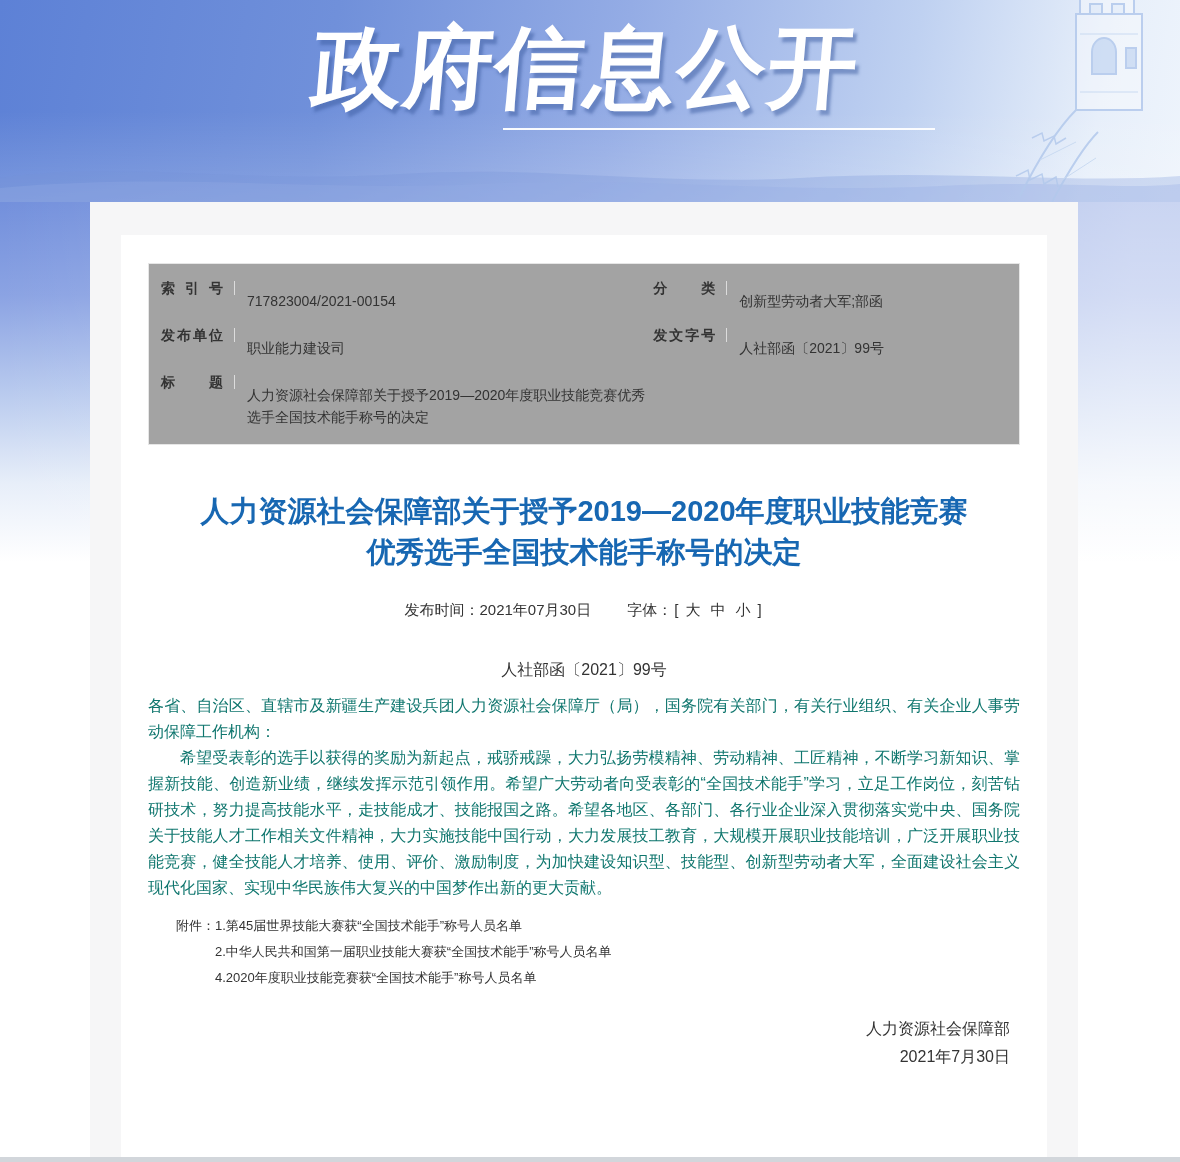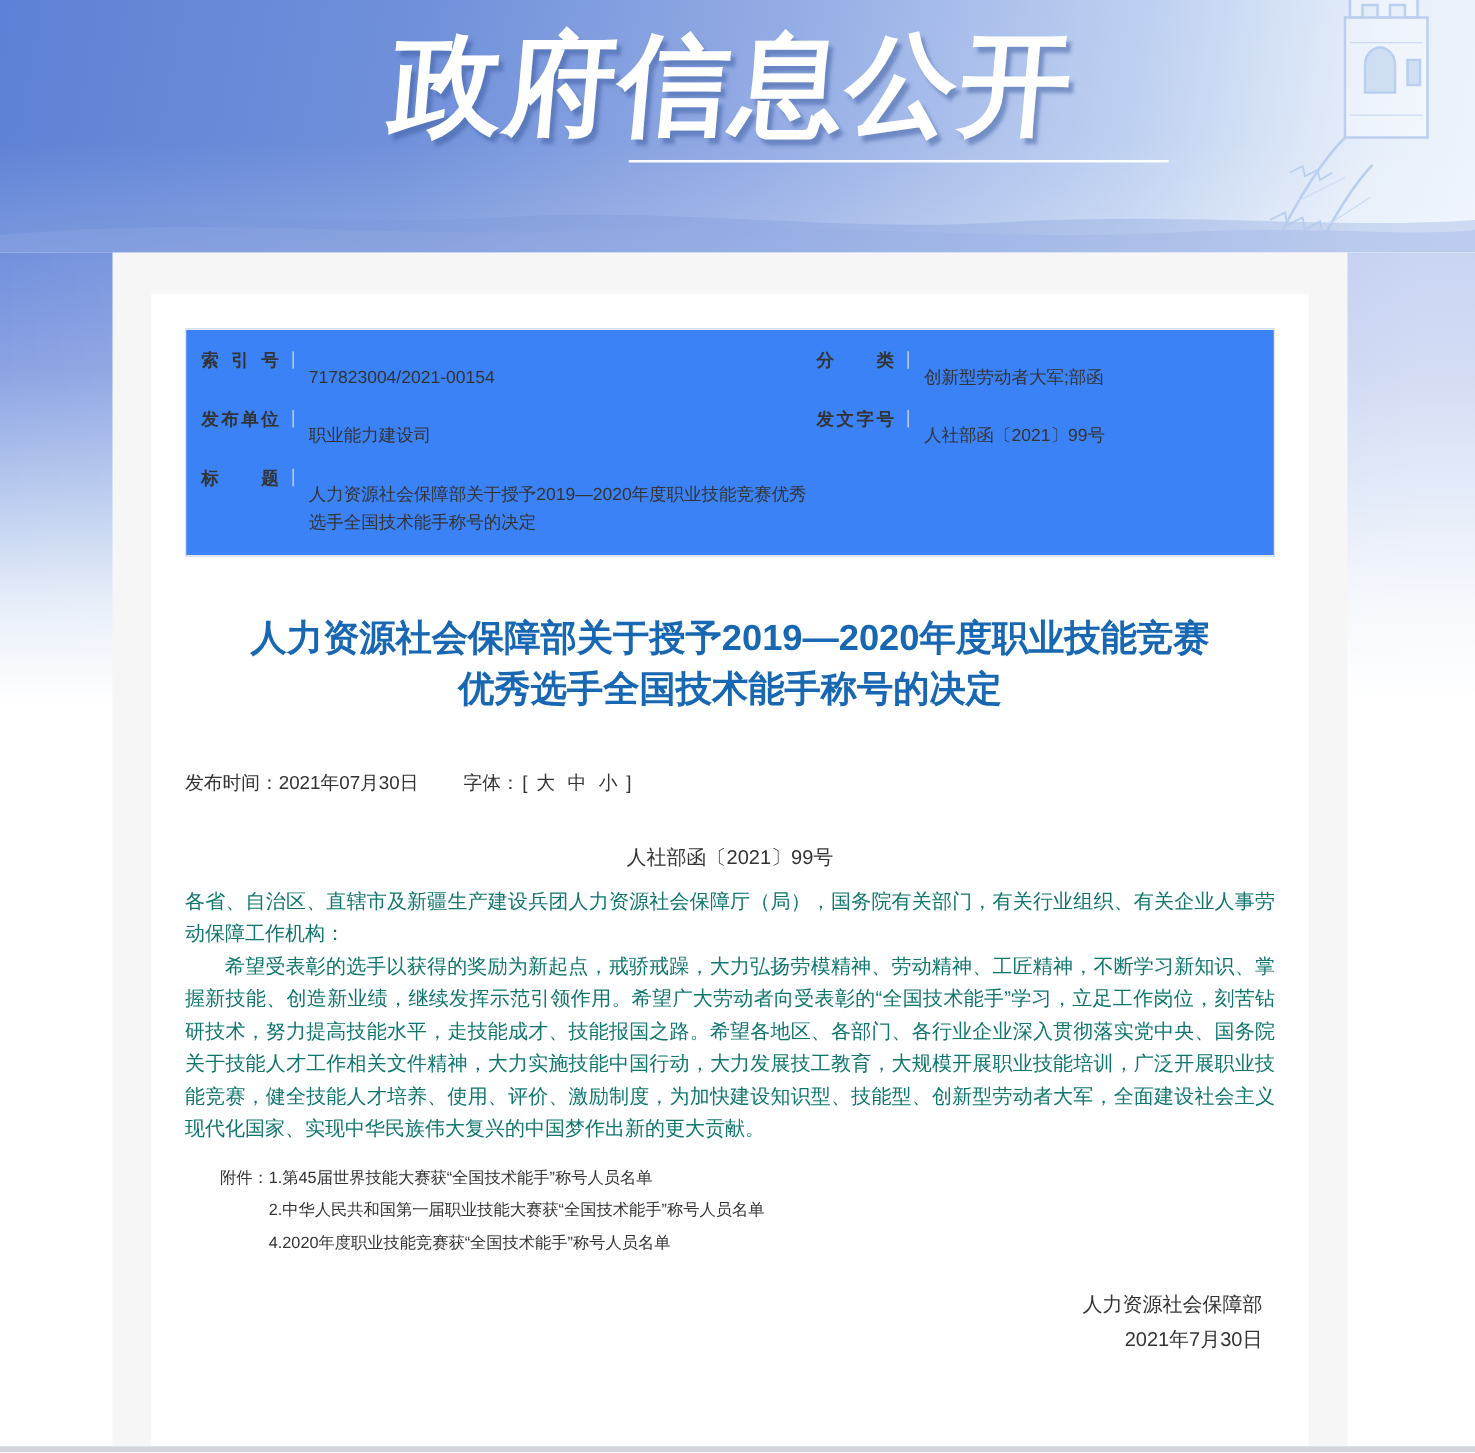--- a/index.html
+++ b/index.html
@@ -46,21 +46,21 @@
     margin-left:90px; width:988px; min-height:955px;
     background:#f6f6f7;
     padding:33px 31px 0 31px;
   }
   .inner-card {
     background:#ffffff; min-height:922px;
     padding:28px 27px 0 27px;
   }
   
   .meta-box {
-    border:1px solid #e6e6e6; background:#3b82f6;
+    border:1px solid #e6e6e6; background:#a3a3a3;
     padding:14px 12px 16px 12px;
     display:grid; grid-template-columns:1.38fr 1fr;
     grid-template-rows:repeat(3,auto); grid-auto-flow:column;
     row-gap:13px; column-gap:4px;
     font-size:14px;
   }
   .meta-row { display:flex; align-items:flex-start; line-height:21px; }
   .meta-label {
     flex:0 0 62px; font-weight:bold; color:#333;
     text-align:justify; text-align-last:justify;
@@ -70,21 +70,21 @@
     margin:3px 12px 0 11px;
   }
   .meta-value { color:#333; line-height:22px;margin-top:12px; }
   
   .article-title {
     width:780px; margin:46px auto 0 auto;
     font-size:29px; line-height:41px; font-weight:bold;
     color:#1767b2; text-align:center;
   }
   .pub-line {
-    margin-top:44px; text-align:left; font-size:15px; color:#333;
+    margin-top:28px; text-align:center; font-size:15px; color:#333;
   }
   .pub-line .gap { display:inline-block; width:36px; }
   .font-size-option { cursor:pointer; margin:0 5px; }
   .bracket { margin:0 2px; }
   .doc-number { margin-top:40px; text-align:center; font-size:16px; color:#333; }
   .doc-body { margin-top:12px; font-size:16px; line-height:26px; color:#0f766e; text-align:justify; }
   .doc-body p.indent { text-indent:2em; }
   .attachments { margin:12px 0 0 28px; display:flex; font-size:13px; line-height:26px; }
   .attachments-label { flex:0 0 auto; }
   .attachment-item { display:block; color:#333; text-decoration:none; }

